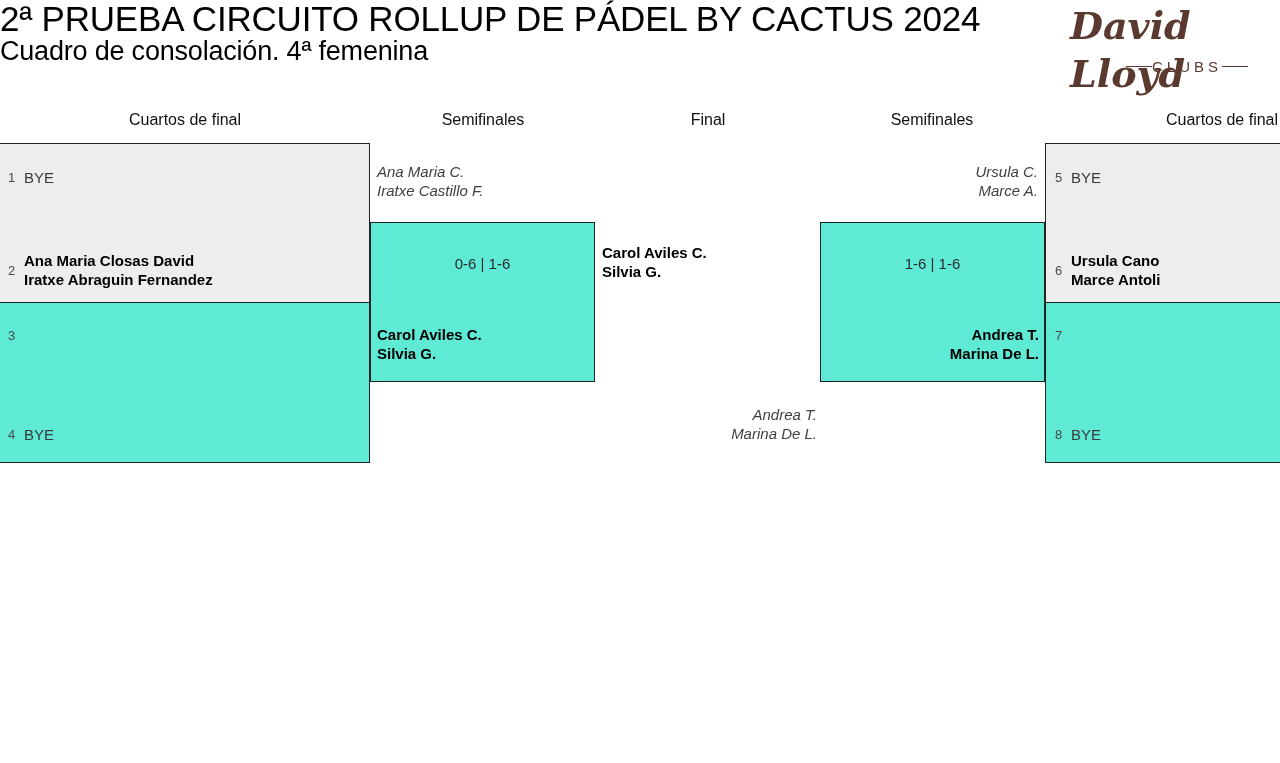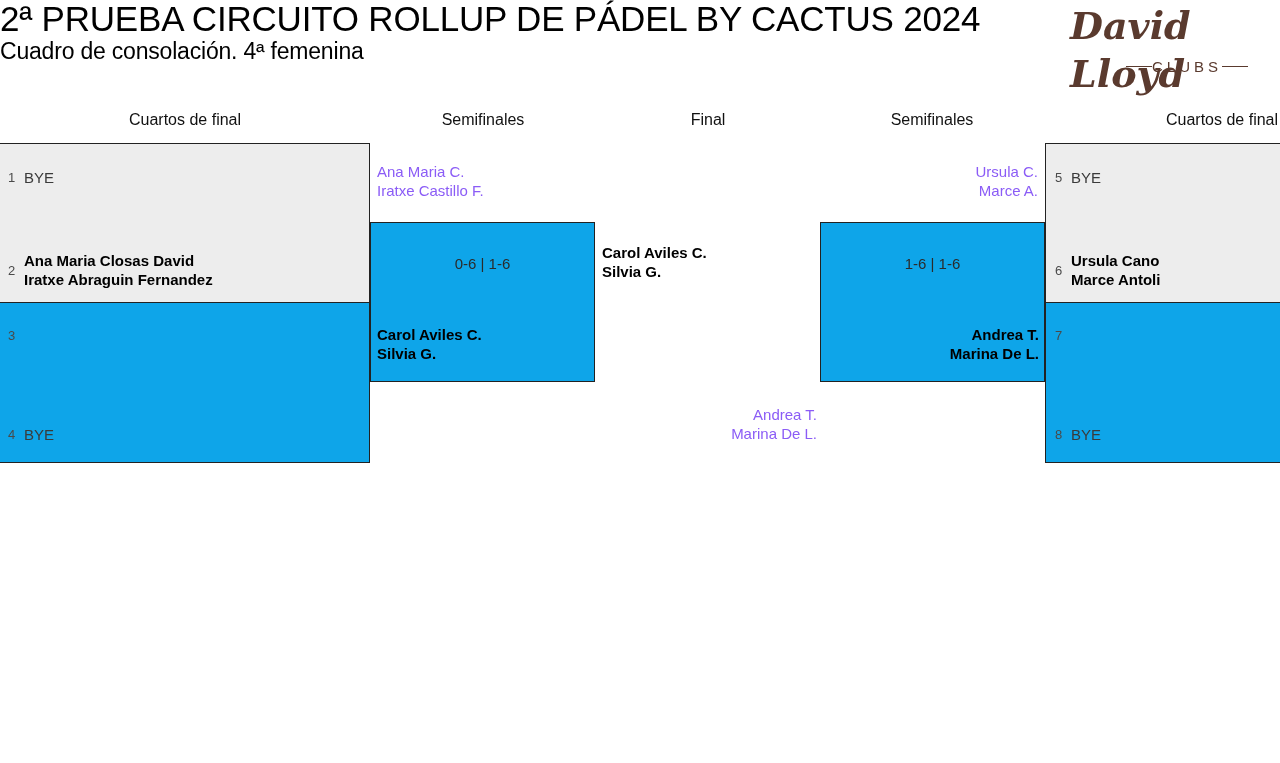--- a/index.html
+++ b/index.html
@@ -25,21 +25,21 @@
   }
   .title-line1 {
     font-size: 35px;
     line-height: 33px;
     font-weight: 400;
     letter-spacing: -0.2px;
     color: #000;
     white-space: nowrap;
   }
   .title-line2 {
-    font-size: 23px;
+    font-size: 27px;
     line-height: 33px;
     font-weight: 400;
     letter-spacing: -0.2px;
     color: #000;
     white-space: nowrap;
   }
 
   
   .logo {
     position: absolute;
@@ -97,21 +97,21 @@
     white-space: nowrap;
   }
 
   
   .bracket { position: absolute; left: 0; top: 0; width: 1280px; height: 763px; }
 
   .match {
     position: absolute;
     box-sizing: border-box;
     border: 1px solid #222222;
-    background: #0ea5e9;
+    background: #5eead4;
   }
   .match.shaded { background: #ededed; }
   .match.no-left { border-left: none; }
 
   .slot {
     position: absolute;
     box-sizing: border-box;
     display: flex;
     align-items: center;
   }
@@ -141,21 +141,21 @@
     white-space: nowrap;
   }
 
   .floating-names {
     position: absolute;
     font-size: 15px;
     line-height: 19px;
     white-space: nowrap;
   }
   .floating-names.winner { font-weight: 700; color: #000000; }
-  .floating-names.loser  { font-weight: 400; color: #8b5cf6; }
+  .floating-names.loser  { font-weight: 400; color: #404040; font-style: italic; }
   .floating-names.align-right { text-align: right; }
 </style>
 </head>
 <body>
 
 <div class="page-title">
   <div class="title-line1">2ª PRUEBA CIRCUITO ROLLUP DE PÁDEL BY CACTUS 2024</div>
   <div class="title-line2">Cuadro de consolación. 4ª femenina</div>
 </div>
 

